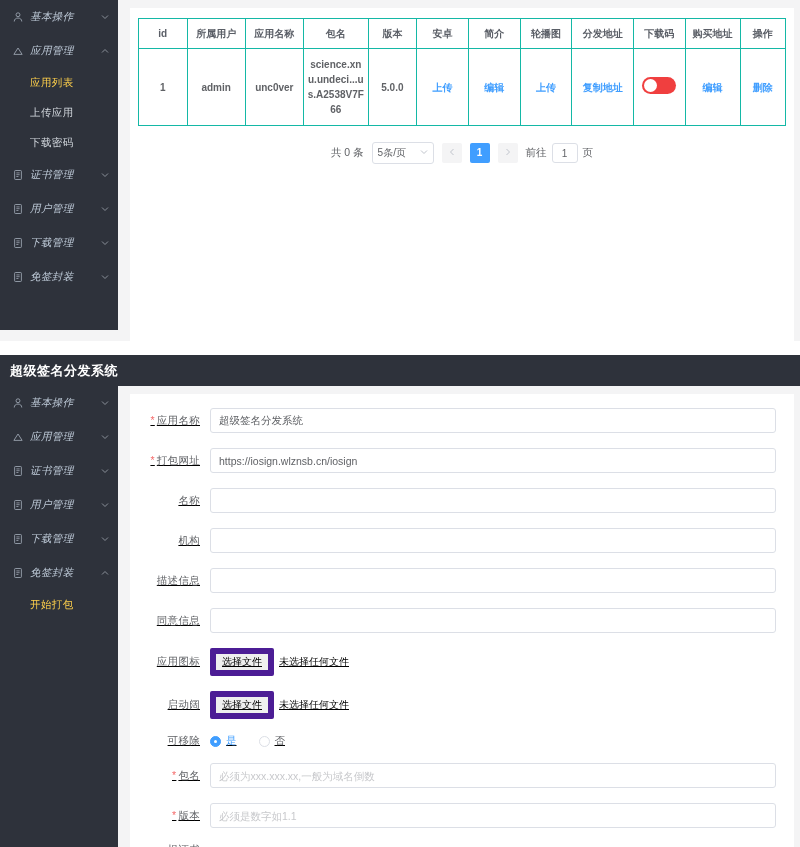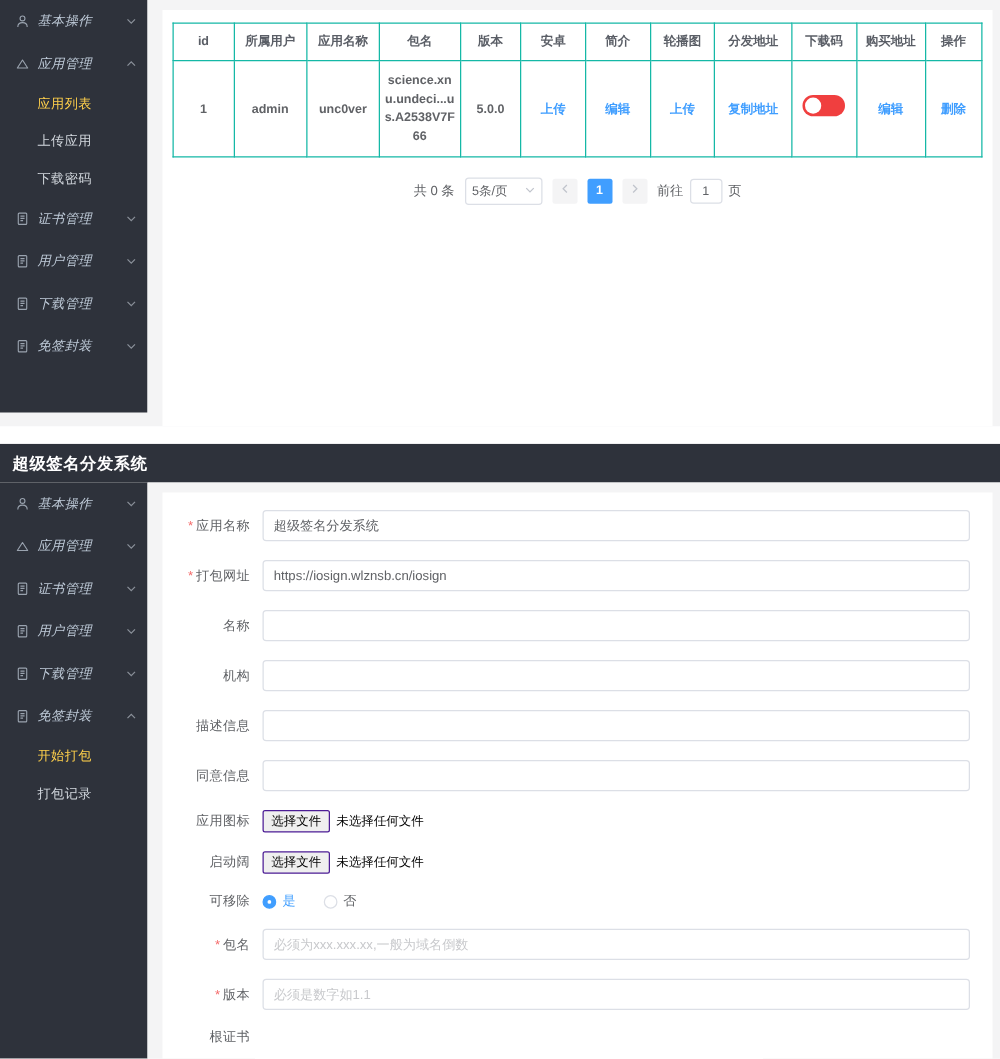--- a/index.html
+++ b/index.html
@@ -122,39 +122,39 @@
   }
   .content-b {
     position: absolute; left: 118px; top: 31px; right: 0; bottom: 0;
     background: #f4f4f5; padding: 8px 0 0 0;
   }
   .panel-b {
     background: #fff; margin: 0 6px 0 12px; min-height: 100%;
     padding: 14px 14px 0 0;
   }
 
-  .form-row { display: flex; align-items: center; margin-bottom: 15px; }
+  .form-row { display: flex; align-items: center; margin-bottom: 15px; text-decoration: underline; }
   .form-label {
     width: 80px; flex: 0 0 80px; text-align: right;
     font-size: 10.5px; color: #606266; padding-right: 10px;
     position: relative; letter-spacing: .3px;
   }
   .form-label .req { color: #f56c6c; margin-right: 2px; }
   .form-ctrl { flex: 1 1 auto; padding-right: 4px; }
   .form-ctrl input.txt {
     width: 100%; height: 25px; padding: 0 8px;
     border: 1px solid #dcdfe6; border-radius: 3px;
     font-size: 10.5px; color: #606266;
     font-family: inherit; background: #fff;
   }
   .form-ctrl input.txt::placeholder { color: #c8c9cc; }
 
   .file-ctrl { display: flex; align-items: center; gap: 5px; }
   .file-btn {
-    border: 1px solid #4c1d95; background: #efefef;
+    border: 6px solid #4c1d95; background: #efefef;
     font-size: 10px; color: #000; padding: 1px 6px;
     border-radius: 2px; cursor: pointer; font-family: inherit;
   }
   .file-txt { font-size: 10px; color: #000; }
 
   .radio-group { display: flex; align-items: center; gap: 22px; }
   .radio { display: flex; align-items: center; gap: 5px; cursor: pointer; }
   .radio .dot {
     width: 11px; height: 11px; border-radius: 50%;
     border: 1px solid #dcdfe6; background: #fff;
@@ -448,23 +448,20 @@
           <span class="mi-label">免签封装</span>
           <span class="mi-arrow">
             <svg viewBox="0 0 8 8">
               <path d="M1 2.5 L4 5.5 L7 2.5" stroke="currentColor" stroke-width="1" fill="none"></path>
             </svg>
           </span>
         </div>
         <div class="submenu-item active">
           <span>开始打包</span>
         </div>
-        <div class="submenu-item">
-          <span>打包记录</span>
-        </div>
       </div>
   </nav>
 
   <div class="content-b">
     <div class="panel-b">
       <form id="form-rows">
           <div class="form-row">
             <div class="form-label"><span class="req">*</span><span>应用名称</span></div>
             <div class="form-ctrl"><input class="txt" placeholder="" value="超级签名分发系统" style=""></div>
           </div>

